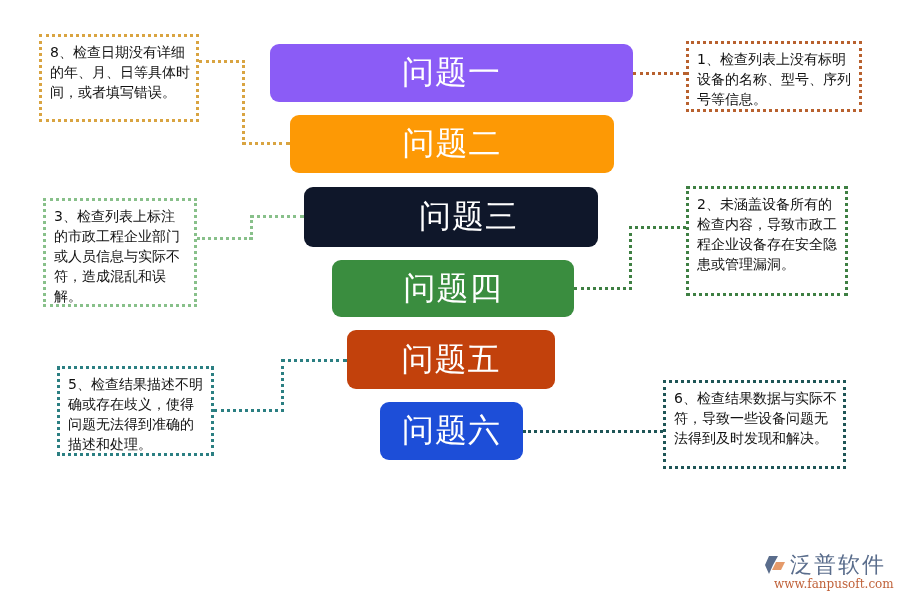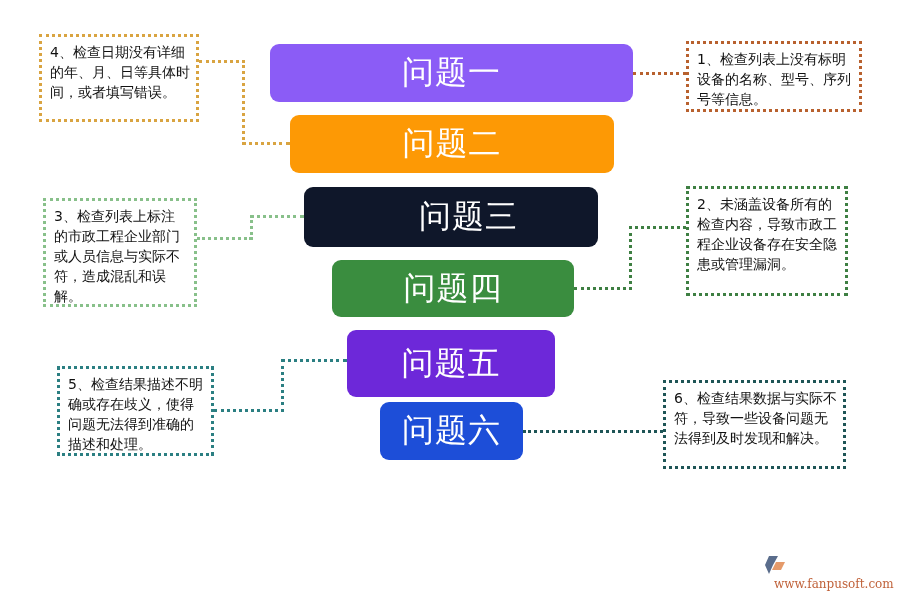--- a/index.html
+++ b/index.html
@@ -84,32 +84,32 @@
 </div>
 <div class="bar" style="left:290px; top:115px; width:324px; height:58px; background:#FD9905;">
   <span>问题二</span>
 </div>
 <div class="bar" style="left:304px; top:187px; width:294px; height:60px; background:#0f172a;padding-left:35px;">
   <span>问题三</span>
 </div>
 <div class="bar" style="left:332px; top:260px; width:242px; height:57px; background:#3A8D3F;">
   <span>问题四</span>
 </div>
-<div class="bar" style="left:347px; top:330px; width:208px; height:67px; background:#6d28d9;">
+<div class="bar" style="left:347px; top:330px; width:208px; height:59px; background:#c2410c;">
   <span>问题五</span>
 </div>
 <div class="bar" style="left:380px; top:402px; width:143px; height:58px; background:#1d4ed8;">
   <span>问题六</span>
 </div>
 
 <div class="note" style="left:686px; top:41px; width:176px; height:71px; border-color:#B8612E;">
   <span>1、检查列表上没有标明设备的名称、型号、序列号等信息。</span>
 </div>
 <div class="note" style="left:39px; top:34px; width:160px; height:88px; border-color:#D9A441;">
-  <span>4、检查日期没有详细的年、月、日等具体时间，或者填写错误。</span>
+  <span>8、检查日期没有详细的年、月、日等具体时间，或者填写错误。</span>
 </div>
 <div class="note" style="left:43px; top:198px; width:154px; height:109px; border-color:#88C08A;">
   <span>3、检查列表上标注的市政工程企业部门或人员信息与实际不符，造成混乱和误解。</span>
 </div>
 <div class="note" style="left:686px; top:186px; width:162px; height:110px; border-color:#3E7F42;">
   <span>2、未涵盖设备所有的检查内容，导致市政工程企业设备存在安全隐患或管理漏洞。</span>
 </div>
 <div class="note" style="left:57px; top:366px; width:157px; height:90px; border-color:#2B7F82;">
   <span>5、检查结果描述不明确或存在歧义，使得问题无法得到准确的描述和处理。</span>
 </div>
@@ -135,14 +135,15 @@
 <div class="conn v" style="left:281px; top:359px; height:53px; border-color:#2B7F82;"></div>
 <div class="conn h" style="left:281px; top:359px; width:66px; border-color:#2B7F82;"></div>
 
 <div class="conn h" style="left:523px; top:430px; width:140px; border-color:#1E5556;"></div>
 
 <div class="logo">
   <svg class="logo-mark" viewBox="0 0 22 22">
     <polygon points="5,2 14,2 9,11 5,20 1,11" fill="#5a6d8c"></polygon>
     <polygon points="12,8 21,8 17,16 8,16" fill="#e59a6a"></polygon>
   </svg>
+  <span class="logo-text">泛普软件</span>
   <span class="logo-url">www.fanpusoft.com</span>
 </div>
 
 </body></html>

